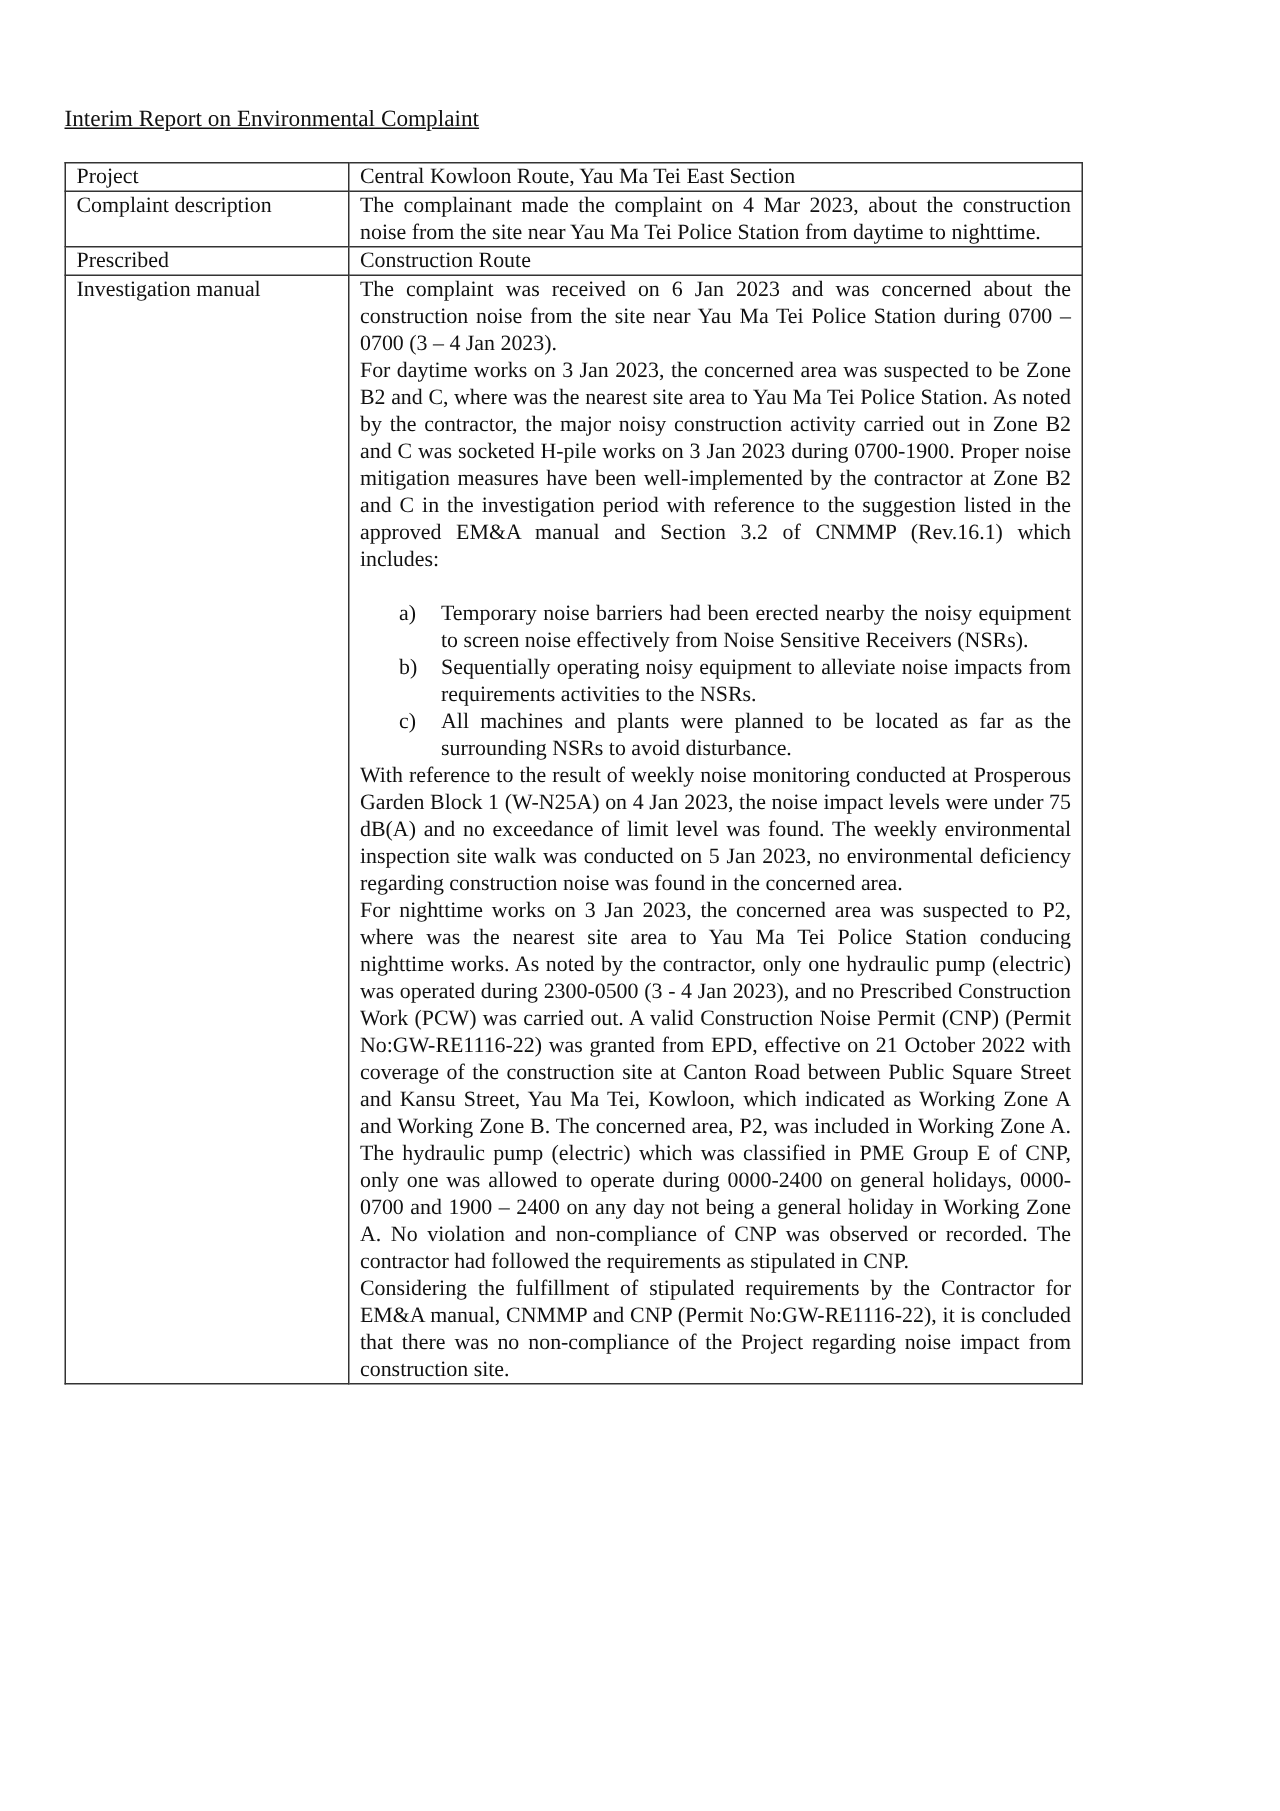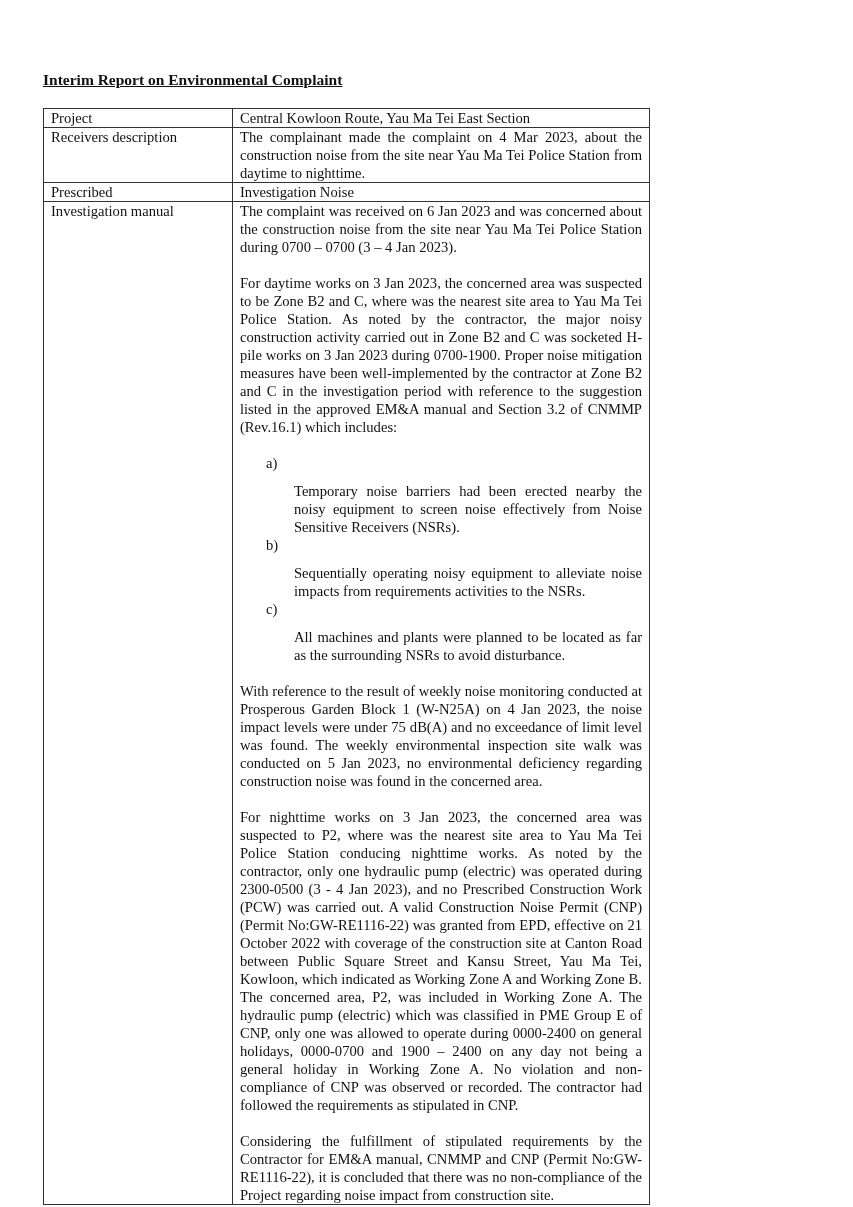--- a/index.html
+++ b/index.html
@@ -5,62 +5,62 @@
   html, body { margin: 0; padding: 0; background: #ffffff; }
   body {
     width: 853px; height: 1207px; position: relative; overflow: hidden;
     font-family: "Liberation Serif", "DejaVu Serif", serif;
     color: #111111;
     font-size: 14.6px;
     line-height: 18px;
   }
   .title {
     position: absolute; left: 43px; top: 71px;
-    font-weight: bold; text-decoration: underline;
+    font-weight: normal; text-decoration: underline;
     font-size: 15.5px; margin: 0;
   }
   table.report {
     position: absolute; left: 43px; top: 108px;
-    width: 607px; border-collapse: collapse;
+    width: 679px; border-collapse: collapse;
     table-layout: fixed;
   }
   table.report td {
     border: 1px solid #333333;
     vertical-align: top;
     padding: 0 7px 0 7px;
   }
   td.label { width: 174px; }
   td.value { text-align: justify; }
   .para { margin: 0; text-align: justify; }
-  .gap { margin-top: 18px; }
+  .gap { }
   ol.measures {
     list-style: none; margin: 18px 0 0 0; padding: 0 0 0 24px;
   }
   ol.measures li { display: flex; text-align: justify; }
   ol.measures .marker { width: 28px; flex: 0 0 28px; text-align: left; padding-left: 2px; }
-  ol.measures .text { flex: 1; text-align: justify; margin-top: 28px; }
+  ol.measures .text { flex: 1; text-align: justify; }
 </style>
 </head>
 <body>
 
 <h1 class="title">Interim Report on Environmental Complaint</h1>
 
 <table class="report">
   <tbody>
       <tr>
     <td class="label">Project</td>
     <td class="value">Central Kowloon Route, Yau Ma Tei East Section</td>
   </tr>
   <tr>
-    <td class="label">Receivers description</td>
+    <td class="label">Complaint description</td>
     <td class="value">The complainant made the complaint on 4 Mar 2023, about the construction noise from the site near Yau Ma Tei Police Station from daytime to nighttime.</td>
   </tr>
   <tr>
     <td class="label">Prescribed</td>
-    <td class="value">Investigation Noise</td>
+    <td class="value">Construction Route</td>
   </tr>
   <tr>
     <td class="label">Investigation manual</td>
     <td class="value">
       <p class="para">The complaint was received on 6 Jan 2023 and was concerned about the construction noise from the site near Yau Ma Tei Police Station during 0700 – 0700 (3 – 4 Jan 2023).</p>
       <p class="para gap">For daytime works on 3 Jan 2023, the concerned area was suspected to be Zone B2 and C, where was the nearest site area to Yau Ma Tei Police Station. As noted by the contractor, the major noisy construction activity carried out in Zone B2 and C was socketed H-pile works on 3 Jan 2023 during 0700-1900. Proper noise mitigation measures have been well-implemented by the contractor at Zone B2 and C in the investigation period with reference to the suggestion listed in the approved EM&amp;A manual and Section 3.2 of CNMMP (Rev.16.1) which includes:</p>
       <ol class="measures">
         <li>
           <span class="marker">a)</span>
           <span class="text">Temporary noise barriers had been erected nearby the noisy equipment to screen noise effectively from Noise Sensitive Receivers (NSRs).</span>

